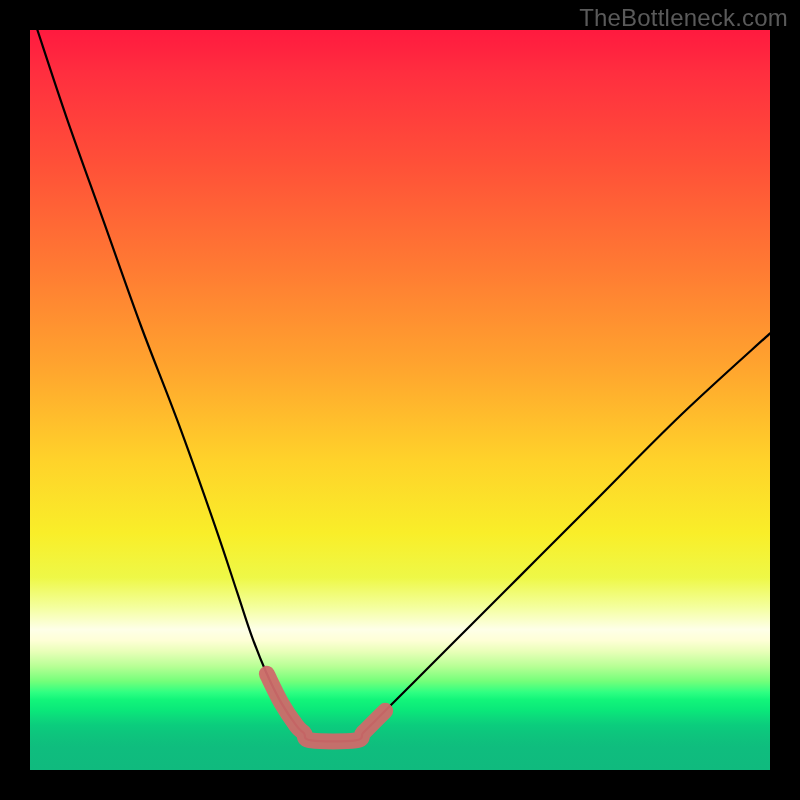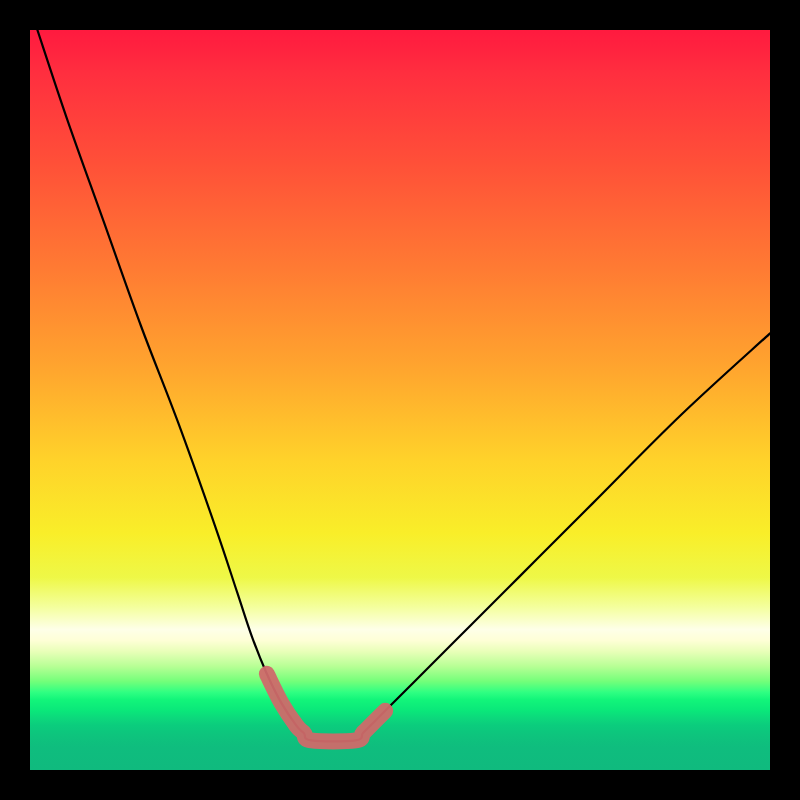--- a/index.html
+++ b/index.html
@@ -71,20 +71,21 @@
     inset: 0;
     width: 100%;
     height: 100%;
     z-index: 10;
   }
 </style>
 </head>
 <body>
 
 <div class="outer">
+  <div class="watermark">TheBottleneck.com</div>
 
   <div class="plot-area">
     <div class="gradient"></div>
 
     <svg class="curves" viewBox="0 0 740 740" preserveAspectRatio="none">
       <path d="M 7.40 0.00 C 12.73 15.98, 25.01 54.17, 37.00 88.80 C 48.99 123.43, 60.68 155.10, 74.00 192.40 C 87.32 229.70, 97.68 260.04, 111.00 296.00 C 124.32 331.96, 134.68 356.24, 148.00 392.20 C 161.32 428.16, 174.34 465.16, 185.00 495.80 C 195.66 526.44, 200.54 542.42, 207.20 562.40 C 213.86 582.38, 216.67 592.15, 222.00 606.80 C 227.33 621.45, 231.47 631.81, 236.80 643.80 C 242.13 655.79, 246.27 664.08, 251.60 673.40 C 256.93 682.72, 262.40 690.27, 266.40 695.60 C 270.40 700.93, 271.14 700.34, 273.80 703.00 C 276.46 705.66, 271.88 709.07, 281.20 710.40 C 290.52 711.73, 316.28 711.73, 325.60 710.40 C 334.92 709.07, 330.34 705.66, 333.00 703.00 C 335.66 700.34, 336.40 699.60, 340.40 695.60 C 344.40 691.60, 347.21 688.79, 355.20 680.80 C 363.19 672.81, 371.48 664.52, 384.80 651.20 C 398.12 637.88, 410.55 625.45, 429.20 606.80 C 447.85 588.15, 464.42 571.58, 488.40 547.60 C 512.38 523.62, 533.10 502.90, 562.40 473.60 C 591.70 444.30, 619.23 415.44, 651.20 384.80 C 683.17 354.16, 724.02 318.05, 740.00 303.40" fill="none" stroke="#000" stroke-width="2.2" stroke-linecap="round" stroke-linejoin="round"></path>
       <path d="M 236.80 643.80 C 239.46 649.13, 246.27 664.08, 251.60 673.40 C 256.93 682.72, 262.40 690.27, 266.40 695.60 C 270.40 700.93, 271.14 700.34, 273.80 703.00 C 276.46 705.66, 271.88 709.07, 281.20 710.40 C 290.52 711.73, 316.28 711.73, 325.60 710.40 C 334.92 709.07, 330.34 705.66, 333.00 703.00 C 335.66 700.34, 336.40 699.60, 340.40 695.60 C 344.40 691.60, 352.54 683.46, 355.20 680.80" fill="none" stroke="#cf6a6a" stroke-width="16" stroke-linecap="round" stroke-linejoin="round" opacity="0.95"></path>
     </svg>
   </div>
 </div>

